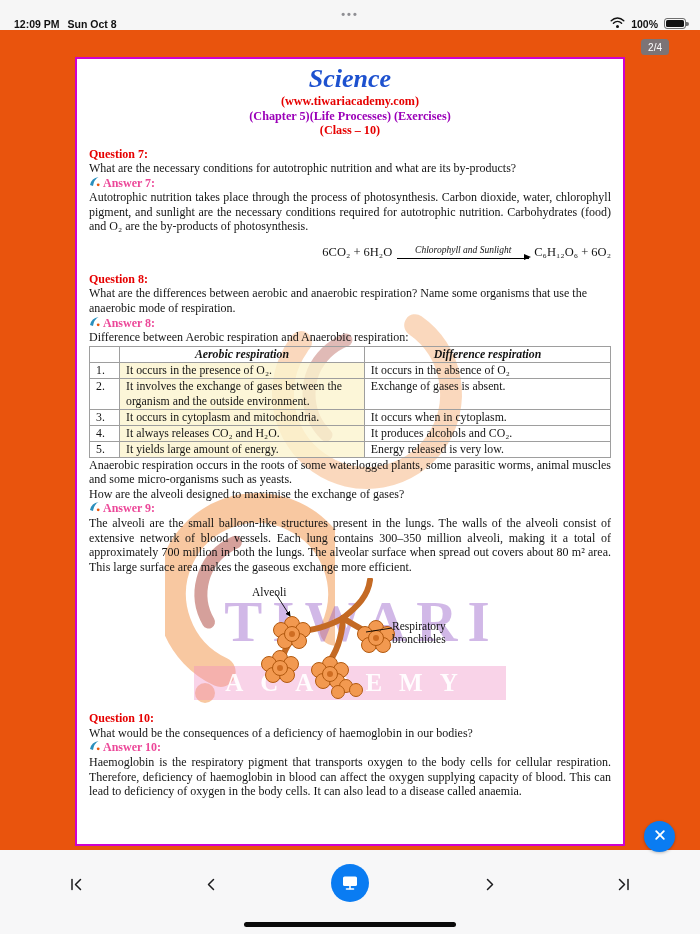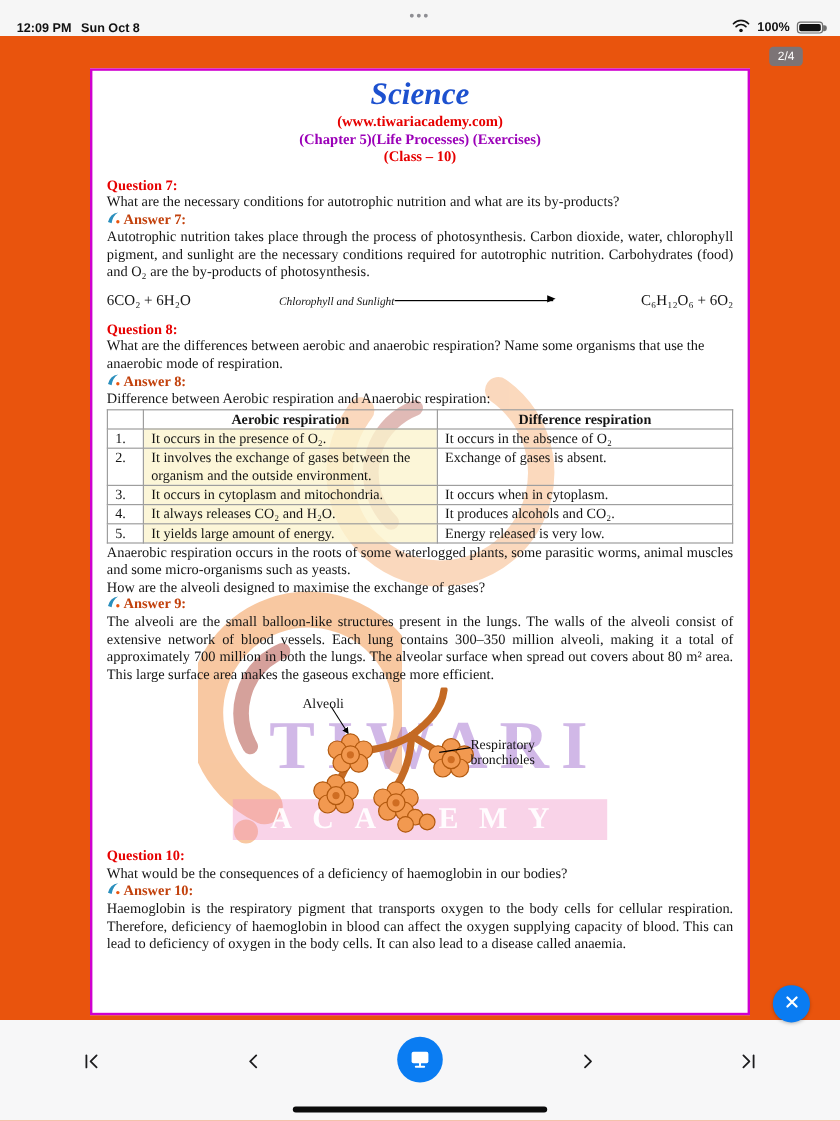--- a/index.html
+++ b/index.html
@@ -45,34 +45,34 @@
   .content { position:relative; z-index:1; }
 
   .doc-title { text-align:center; color:#1d51cf; font-size:26px; line-height:30px;
     font-weight:bold; font-style:italic; margin-top:1px; }
   .sub { text-align:center; font-weight:bold; font-size:12.2px; line-height:14.5px; }
   .red { color:#e60000; } .purple { color:#9b00b8; }
 
   .qlabel { color:#e60000; font-weight:bold; margin-top:9px; line-height:14.5px; }
   .qlabel.gap-lg { margin-top:22px; }
   .qtext { line-height:14.6px; }
-  .alabel { color:#c2410c; font-weight:bold; line-height:14.5px; display:flex; align-items:center; gap:3px; }
+  .alabel { color:#ec4899; font-weight:bold; line-height:14.5px; display:flex; align-items:center; gap:3px; }
   .para { text-align:justify; line-height:14.6px; }
 
-  .equation { display:flex; justify-content:space-between; align-items:center; margin:9px 0 0; font-size:12.5px; }
-  .eq-mid { display:flex; flex-direction:row; align-items:center; margin:0 5px; transform:translateY(2px); }
+  .equation { display:flex; justify-content:flex-end; align-items:center; margin:9px 0 0; font-size:12.5px; }
+  .eq-mid { display:flex; flex-direction:column; align-items:center; margin:0 5px; transform:translateY(2px); }
   .eq-cond { font-size:9.5px; font-style:italic; line-height:11px; }
   .eq-arrow { width:132px; height:1px; background:#000; position:relative; margin:2px 0 6px; }
   .eq-arrow::after { content:""; position:absolute; right:-2px; top:-3.5px; width:0; height:0;
     border-top:3.5px solid transparent; border-bottom:3.5px solid transparent; border-left:7px solid #000; }
 
   table.cmp { width:100%; border-collapse:collapse; margin-top:1px; font-size:11.8px; }
   .cmp th, .cmp td { border:1px solid #9e9e9e; padding:0 6px; text-align:left;
     vertical-align:top; line-height:15px; }
-  .cmp th { text-align:center; font-weight:bold; }
+  .cmp th { text-align:center; font-style:italic; font-weight:bold; }
   .cmp .c-num { width:30px; }
   .cmp td:nth-child(2) { width:47%; }
   .cmp td.c-aero { background:rgba(251,243,205,.78); }
 
   .figure { position:relative; width:340px; height:124px; margin:4px auto 2px; }
   .fig-lab { position:absolute; font-size:11.5px; line-height:13px; color:#111; }
   .lab-alv  { left:56px; top:8px;padding-left:16px; }
   .lab-resp { left:212px; top:42px; width:84px; }
 
   

